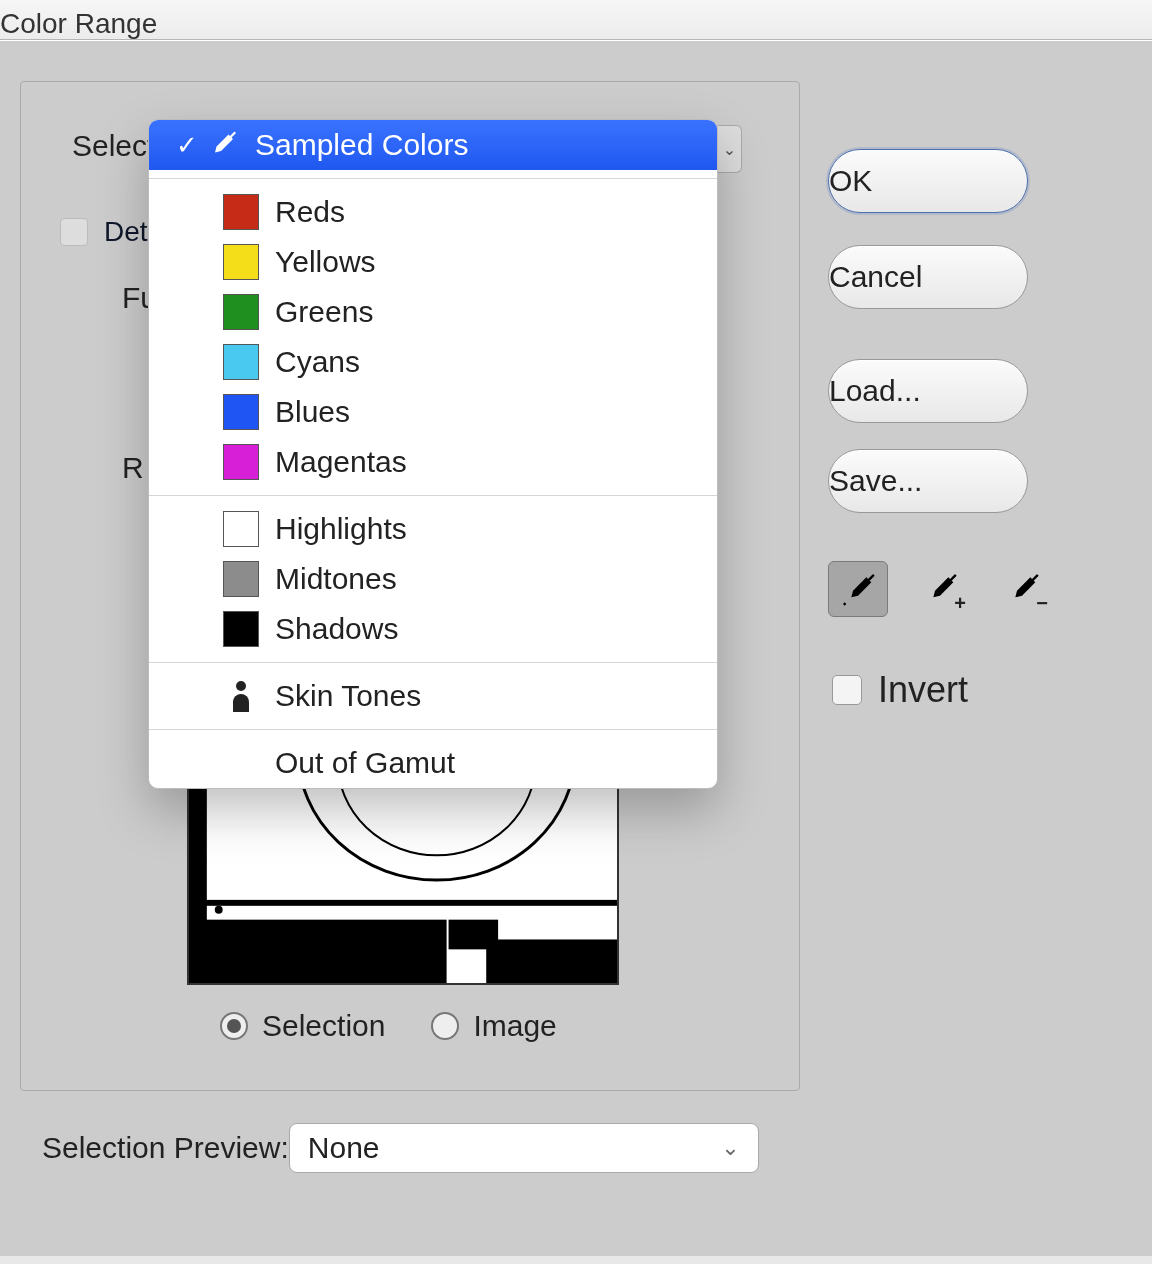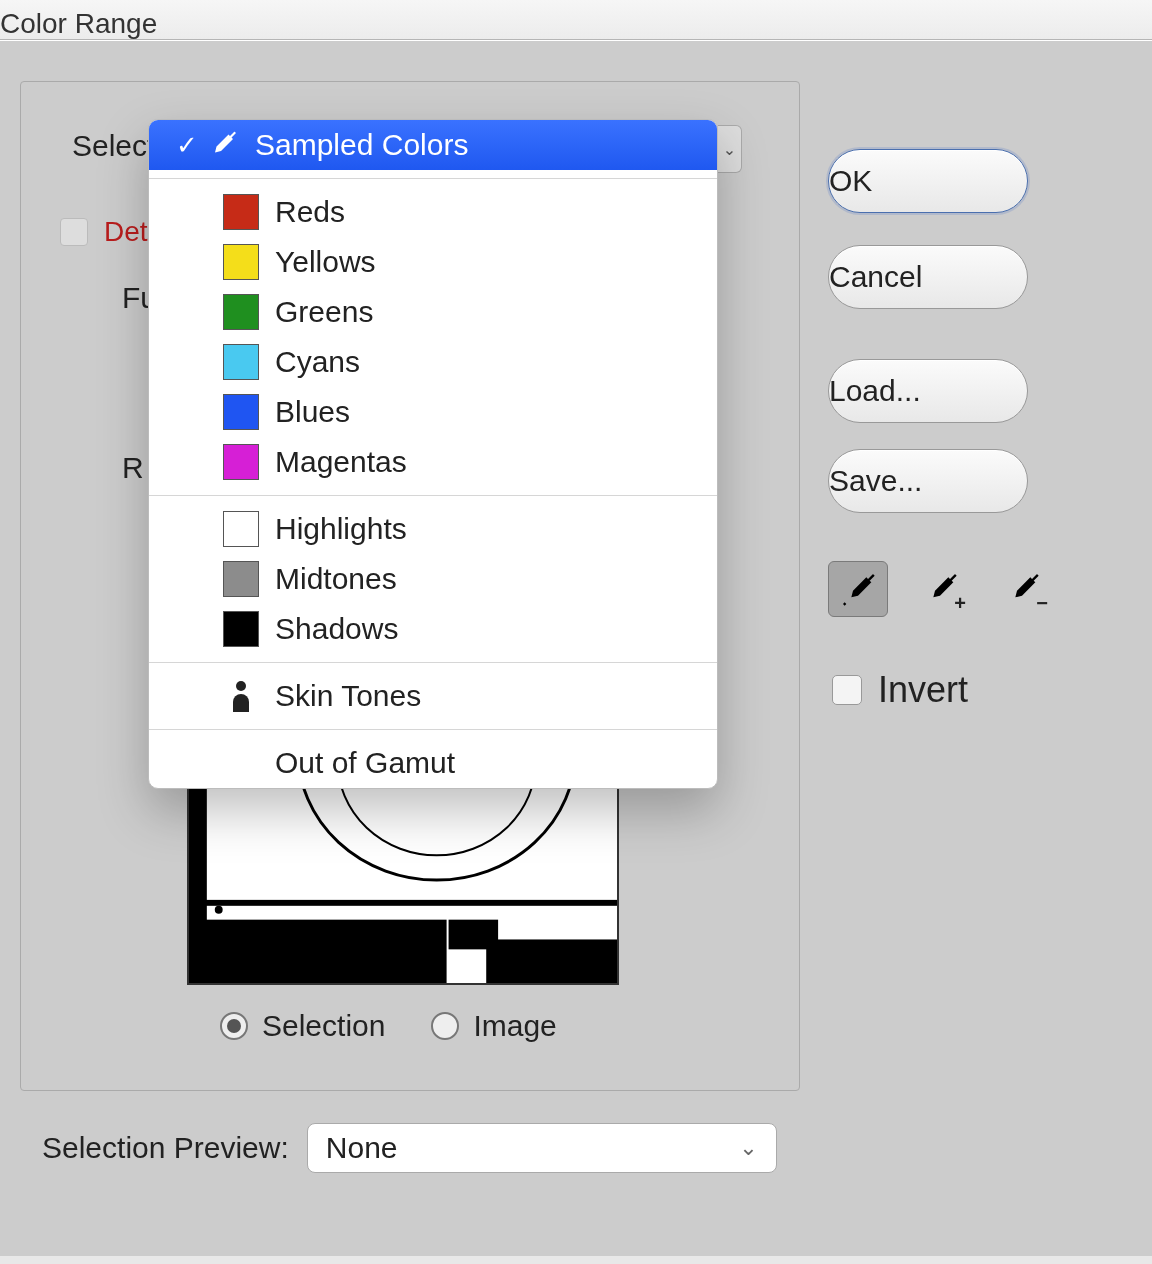--- a/index.html
+++ b/index.html
@@ -36,21 +36,21 @@
   }
   .lbl-select {
     position: absolute;
     left: 72px; top: 88px;
     font-size: 30px;
   }
   .det-row {
     position: absolute;
     left: 60px; top: 175px;
     display: flex; align-items: center; gap: 16px;
-    color: #b91c1c;
+    color: #0f172a;
   }
   .det-check {
     width: 28px; height: 28px; border: 1px solid #bbb;
     background: #ddd; border-radius: 4px;
   }
   .fuzz-row {
     position: absolute; left: 122px; top: 240px; font-size: 30px;
   }
   .range-row {
     position: absolute; left: 122px; top: 410px; font-size: 30px;
@@ -93,21 +93,21 @@
     align-items:center; justify-content:center;
     margin-right: 14px;
     background:#eee;
   }
   .radio.checked::after {
     content:""; width:14px; height:14px; border-radius:50%;
     background:#555;
   }
   .selprev-row {
     position:absolute; left:42px; top:1082px;
-    display:flex; align-items:center; gap:18px;
+    display:flex; align-items:center; 
     font-size: 30px;
   }
   .selprev-dd {
     width: 470px; height: 50px;
     background:#ffffff; border:1px solid #aaa; border-radius:8px;
     display:flex; align-items:center; justify-content:space-between;
     padding: 0 18px;
   }
   .chev { font-size:22px; color:#666; }
   

